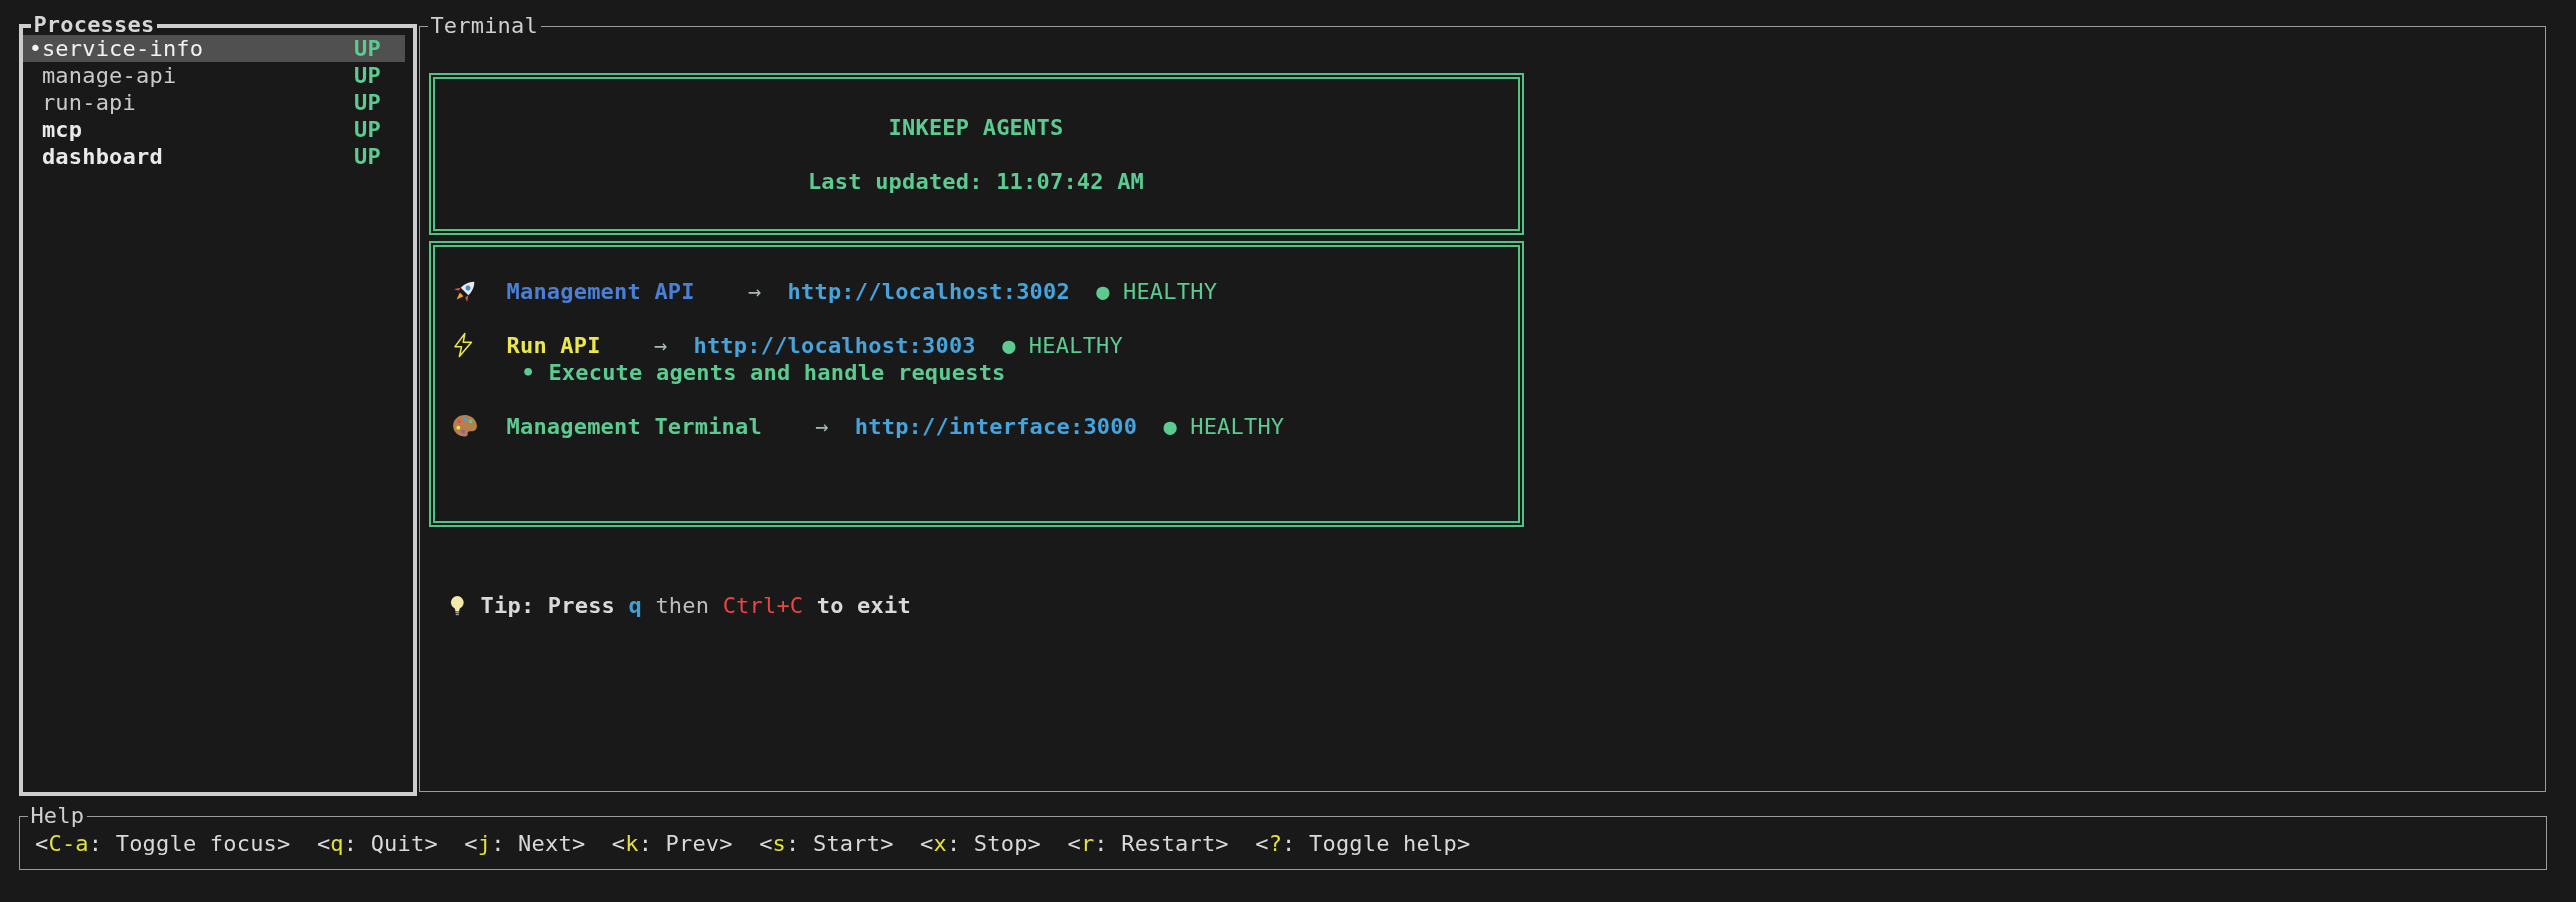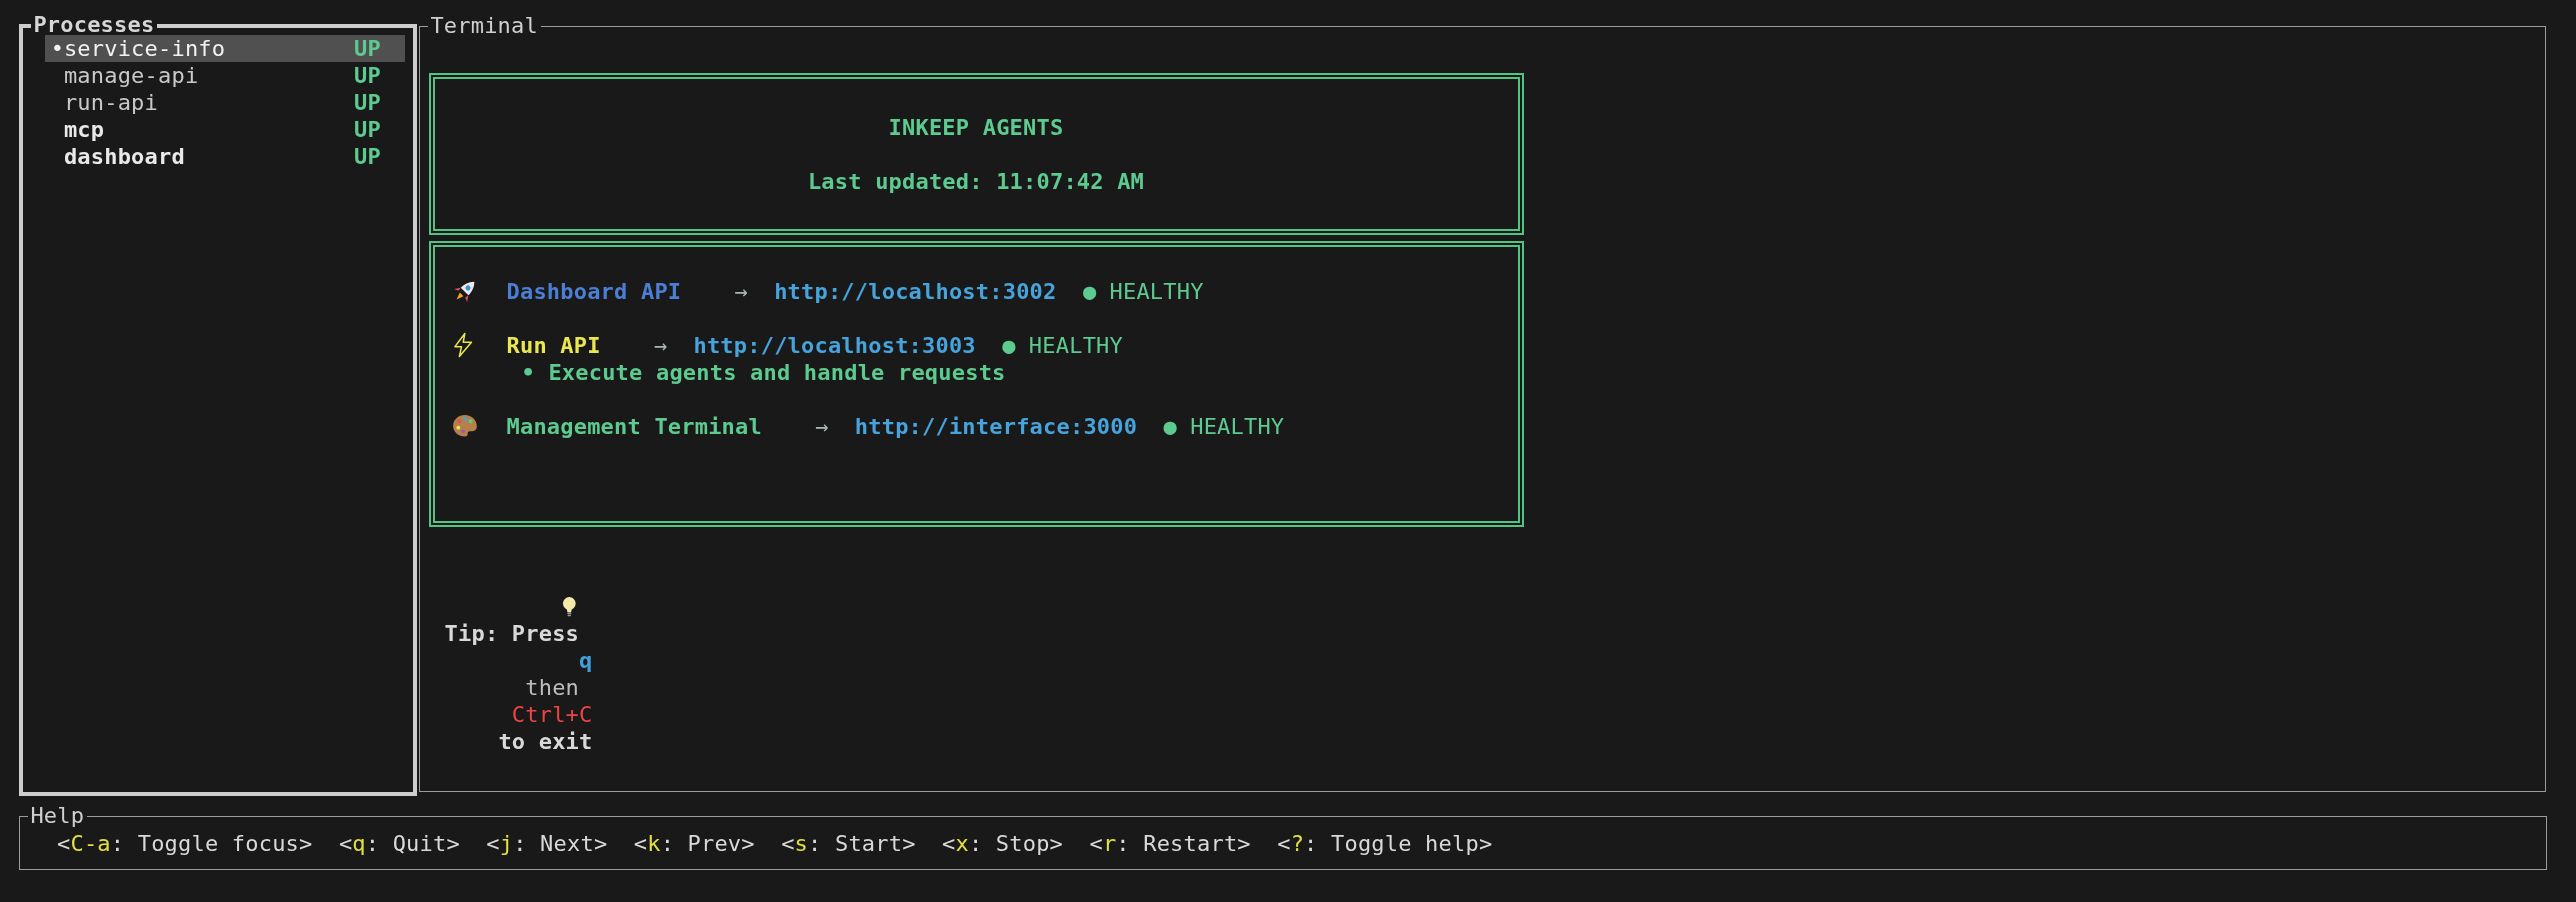--- a/index.html
+++ b/index.html
@@ -2,21 +2,21 @@
 <html style="font-size:15px"><head>
 <meta charset="utf-8">
 <style>
   * { margin:0; padding:0; box-sizing:border-box; }
   html,body { width:2576px; height:903px; background:#191919; overflow:hidden; }
   body {
     font-family:"DejaVu Sans Mono", monospace;
     font-size:22px; line-height:27px; letter-spacing:0.2px;
     color:#d9d9d9; position:relative;
   }
-  .panel { position:absolute; background:#191919;padding-left:22px; }
+  .panel { position:absolute; background:#191919; }
   .panel-title {
     position:absolute; top:-15px; left:7.6px; background:#191919;
     padding:0 2.8px; color:#cfcfcf; white-space:pre;
   }
   
   #processes-panel { left:19px; top:23.6px; width:398px; height:772px; border:4.7px solid #cdcdcd; }
   #processes-panel .panel-title { font-weight:bold; color:#d6d6d6; top:-17px; }
   .proc-list { padding-top:7.6px; }
   .proc-row {
     position:relative; height:27px; margin-right:8.5px; padding-left:5.7px;
@@ -52,21 +52,21 @@
   .svc-desc { height:27px; padding-left:72px; color:#5dca8f; font-weight:bold; white-space:pre; }
   .svc-gap { height:27px; }
   
   #status-line { position:absolute; left:24.6px; top:537px; height:27px; display:flex; align-items:center; white-space:pre; }
   #status-line .legend-label { color:#d9d9d9; font-weight:bold; }
   .legend-item { margin-left:26.4px; font-weight:bold; }
   .legend-item .dot { margin-right:13.2px; }
   .legend-healthy { color:#5dca8f; }
   .legend-timeout { color:#eae650; }
   .legend-down { color:#dc5452; }
-  #tip-line { position:absolute; left:24.6px; top:565px; height:27px; display:flex; align-items:flex-end; white-space:pre;flex-direction:column; }
+  #tip-line { position:absolute; left:24.6px; top:565px; height:27px; display:flex; align-items:center; white-space:pre; }
   #tip-line .tip-icon { display:inline-flex; width:36px; }
   .seg-boldwhite { color:#d9d9d9; font-weight:bold; }
   .seg-boldblue { color:#3fa0da; font-weight:bold; }
   .seg-gray { color:#bdbdbd; }
   .seg-blue { color:#ef4444; }
   
   #help-panel { left:19px; top:816px; width:2528px; height:54px; border:1.9px solid #9c9c9c; }
   #help-content { height:100%; display:flex; align-items:center; padding-left:15px; white-space:pre; }
   .shortcut { margin-right:26.4px; color:#d9d9d9; }
   .shortcut .key { color:#e3e13f; }
@@ -128,21 +128,21 @@
           <svg width="30" height="30" viewBox="0 0 24 24">
             <g transform="rotate(45 12 12)">
               <path d="M12 1.5 C15.2 4.5 16.3 8.5 16.3 12.5 L7.7 12.5 C7.7 8.5 8.8 4.5 12 1.5 Z" fill="#e8eaf0"></path>
               <circle cx="12" cy="8.6" r="2" fill="#3f8fd4"></circle>
               <path d="M7.7 12.5 L4.6 17 L8.2 15.6 Z" fill="#d9534f"></path>
               <path d="M16.3 12.5 L19.4 17 L15.8 15.6 Z" fill="#d9534f"></path>
               <path d="M10 15.8 L12 21.5 L14 15.8 Z" fill="#f5a623"></path>
             </g>
           </svg>
         </span>
-        <span class="svc-name blue">Dashboard API</span>
+        <span class="svc-name blue">Management API</span>
         <span class="svc-arrow">→</span>
         <span class="svc-url">http://localhost:3002</span>
         <span class="svc-dot">●</span>
         <span class="svc-status">HEALTHY</span>
       </div>
       <div class="svc-gap"></div>
     </div>
 
     <div>
       <div class="svc-line1">

